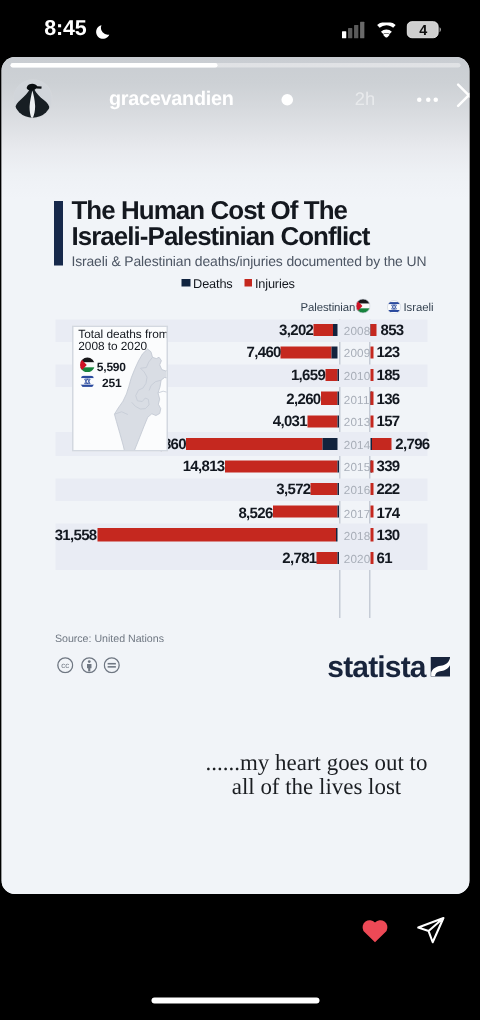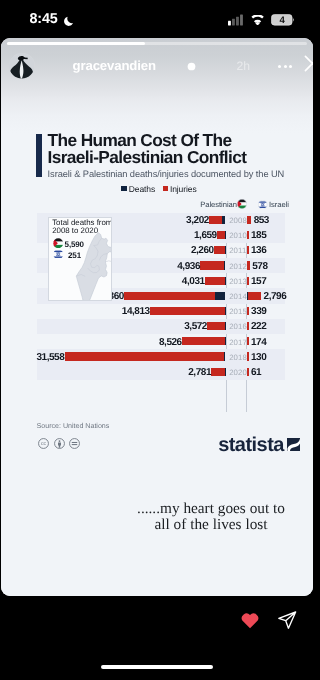--- a/index.html
+++ b/index.html
@@ -231,20 +231,34 @@
               <span class="pal-dth" style="width:3.0336364788643135px"></span>
             </div>
             <div class="pal-lbl" style="width: 70px; left: 137.874px;">3,202</div>
             <div class="yr" style="left: 228.2px;">2008</div>
             <div class="isr-bar" style="left: 246.1px; width: 4.34906px;">
               <span class="isr-dth" style="width:0.1835477533430509px"></span>
               <span class="isr-inj" style="width:4.165514291146461px"></span>
             </div>
             <div class="isr-lbl" style="left: 252.649px;">853</div>
           </div>
+          <div class="row odd">
+            <div class="band"></div>
+            <div class="pal-bar" style="left: 186.365px; width: 38.0352px;">
+              <span class="pal-inj" style="width:33.21704480638824px"></span>
+              <span class="pal-dth" style="width:4.818128525255086px"></span>
+            </div>
+            <div class="pal-lbl" style="width: 70px; left: 116.165px;">7,460</div>
+            <div class="yr" style="left: 228.2px;">2009</div>
+            <div class="isr-bar" style="left: 246.1px; width: 1.7px;">
+              <span class="isr-dth" style="width:0.045886938335762725px"></span>
+              <span class="isr-inj" style="width:1.6541130616642372px"></span>
+            </div>
+            <div class="isr-lbl" style="left: 250px;">123</div>
+          </div>
           <div class="row">
             <div class="band"></div>
             <div class="pal-bar" style="left: 215.942px; width: 8.45849px;">
               <span class="pal-inj" style="width:8.02001711135053px"></span>
               <span class="pal-dth" style="width:0.4384751885417327px"></span>
             </div>
             <div class="pal-lbl" style="width: 70px; left: 145.742px;">1,659</div>
             <div class="yr" style="left: 228.2px;">2010</div>
             <div class="isr-bar" style="left: 246.1px; width: 1.7px;">
               <span class="isr-dth" style="width:0.045886938335762725px"></span>
@@ -258,34 +272,20 @@
               <span class="pal-inj" style="width:10.92109132391153px"></span>
               <span class="pal-dth" style="width:0.601628747068889px"></span>
             </div>
             <div class="pal-lbl" style="width: 70px; left: 142.677px;">2,260</div>
             <div class="yr" style="left: 228.2px;">2011</div>
             <div class="isr-bar" style="left: 246.1px; width: 1.7px;">
               <span class="isr-dth" style="width:0.11216807148741999px"></span>
               <span class="isr-inj" style="width:1.58783192851258px"></span>
             </div>
             <div class="isr-lbl" style="left: 250px;">136</div>
-          </div>
-          <div class="row">
-            <div class="band"></div>
-            <div class="pal-bar" style="left: 199.234px; width: 25.1664px;">
-              <span class="pal-inj" style="width:23.942784713860195px"></span>
-              <span class="pal-dth" style="width:1.2236516889536726px"></span>
-            </div>
-            <div class="pal-lbl" style="width: 70px; left: 129.034px;">4,936</div>
-            <div class="yr" style="left: 228.2px;">2012</div>
-            <div class="isr-bar" style="left: 246.1px; width: 2.94696px;">
-              <span class="isr-dth" style="width:0.05098548703973636px"></span>
-              <span class="isr-inj" style="width:2.8959756638570253px"></span>
-            </div>
-            <div class="isr-lbl" style="left: 251.247px;">578</div>
           </div>
           <div class="row odd">
             <div class="band"></div>
             <div class="pal-bar" style="left: 203.848px; width: 20.5522px;">
               <span class="pal-inj" style="width:20.34830787755878px"></span>
               <span class="pal-dth" style="width:0.20394194815894545px"></span>
             </div>
             <div class="pal-lbl" style="width: 70px; left: 133.648px;">4,031</div>
             <div class="yr" style="left: 228.2px;">2013</div>
             <div class="isr-bar" style="left: 246.1px; width: 1.7px;">

